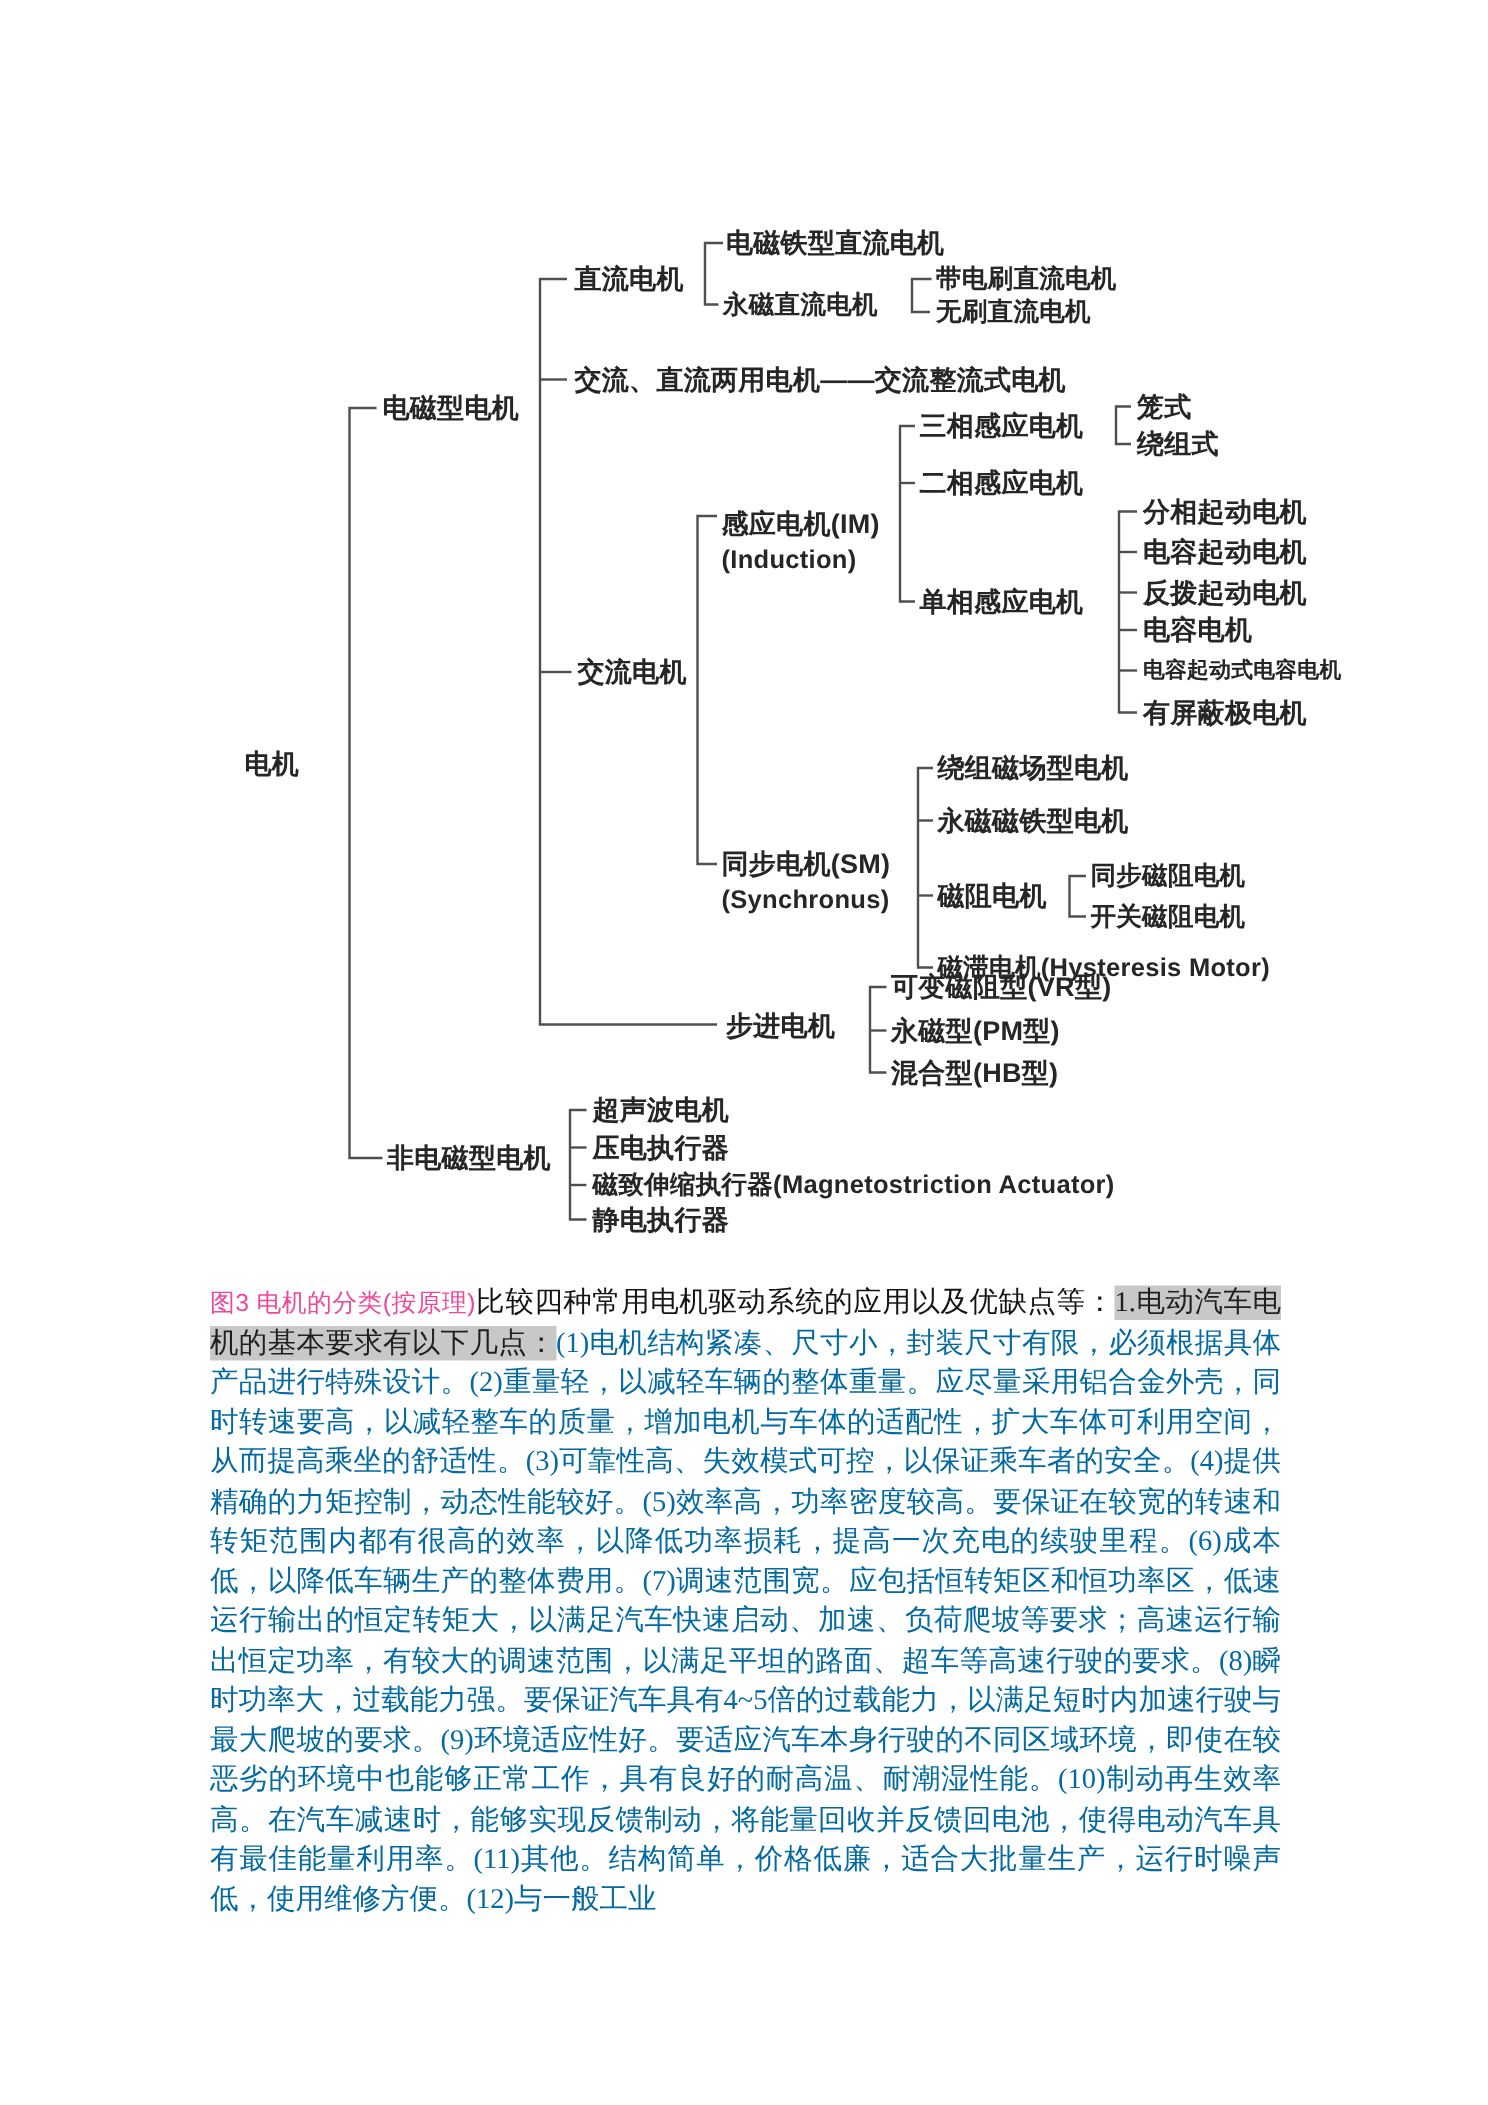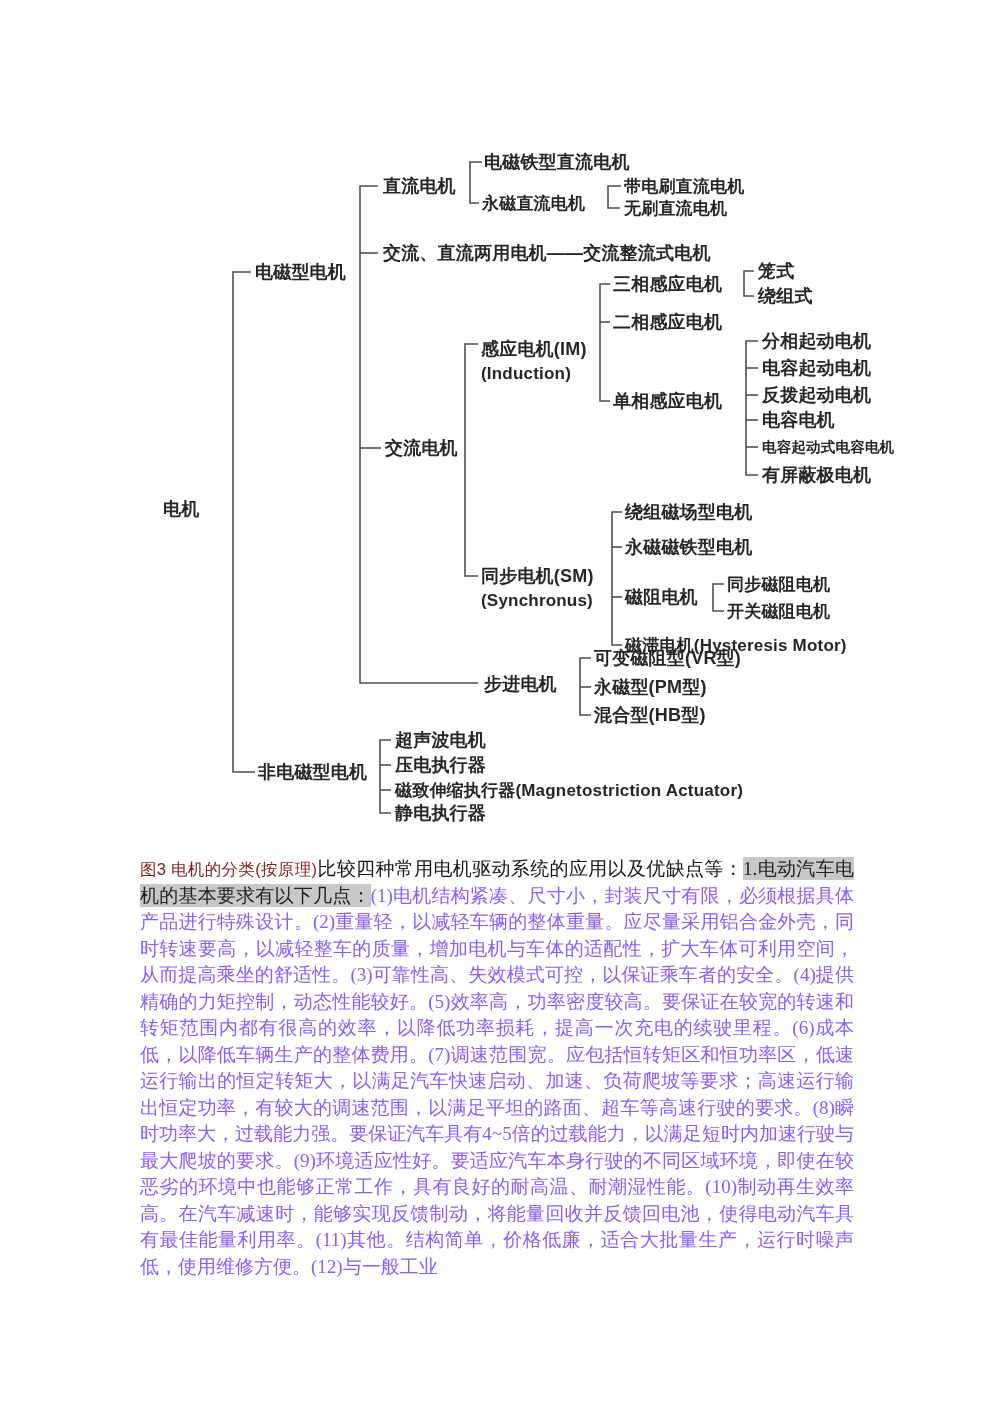--- a/index.html
+++ b/index.html
@@ -29,35 +29,35 @@
     width: 714px;
     font-size: 19px;
     line-height: 26.5px;
     color: #2f2f2f;
     text-align: justify;
     text-justify: inter-ideograph;
     font-family: "Liberation Serif", serif;
   }
   .article p { margin: 0; }
   .cap {
-    color: #7f1d1d;
+    color: #ec4899;
     font-size: 16.5px;
     font-family: "Liberation Sans", sans-serif;
   }
   .lead {
     color: #141414;
     font-weight: 400;
     font-family: "Liberation Sans", sans-serif;
   }
   .hl {
     background: #c8c8c8;
     color: #1f1f1f;
     padding: 1px 0;
   }
-  .bodytxt { color: #8b5cf6; }
+  .bodytxt { color: #0369a1; }
 </style>
 </head>
 <body>
 
 <div class="tree-wrap">
   <svg id="tree" viewBox="0 0 992 855">
       <polyline points="251,272 233,272 233,772 255,772" fill="none" stroke="#4f4f4f" stroke-width="1.6"></polyline>
       <polyline points="378,186 360,186 360,683 478,683" fill="none" stroke="#4f4f4f" stroke-width="1.6"></polyline>
       <polyline points="360,253 378,253" fill="none" stroke="#4f4f4f" stroke-width="1.6"></polyline>
       <polyline points="360,448 381,448" fill="none" stroke="#4f4f4f" stroke-width="1.6"></polyline>

